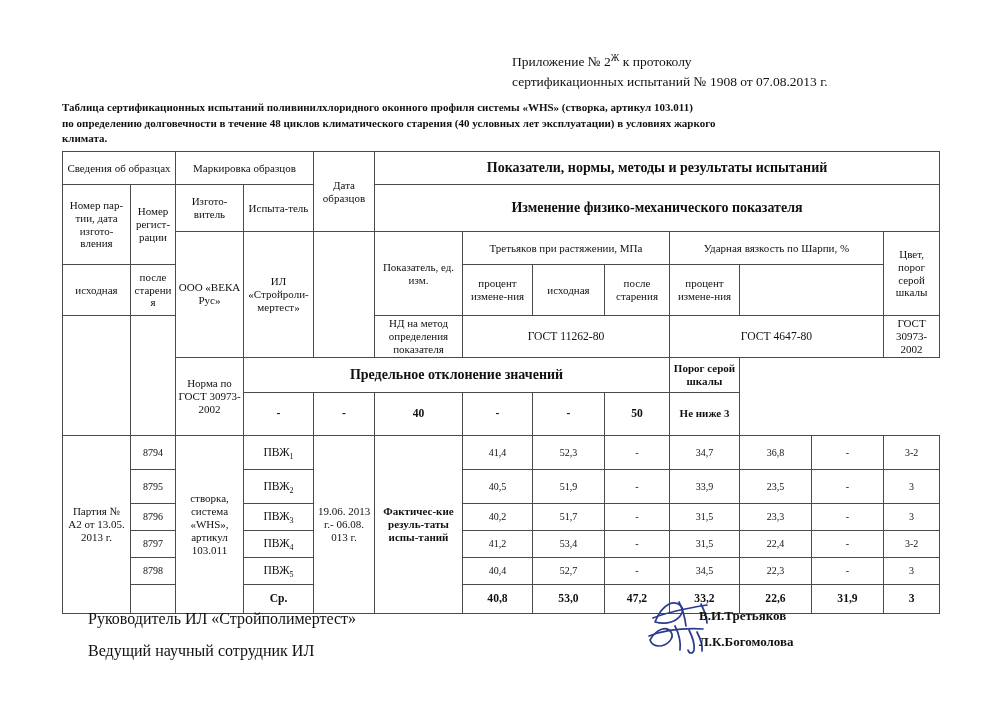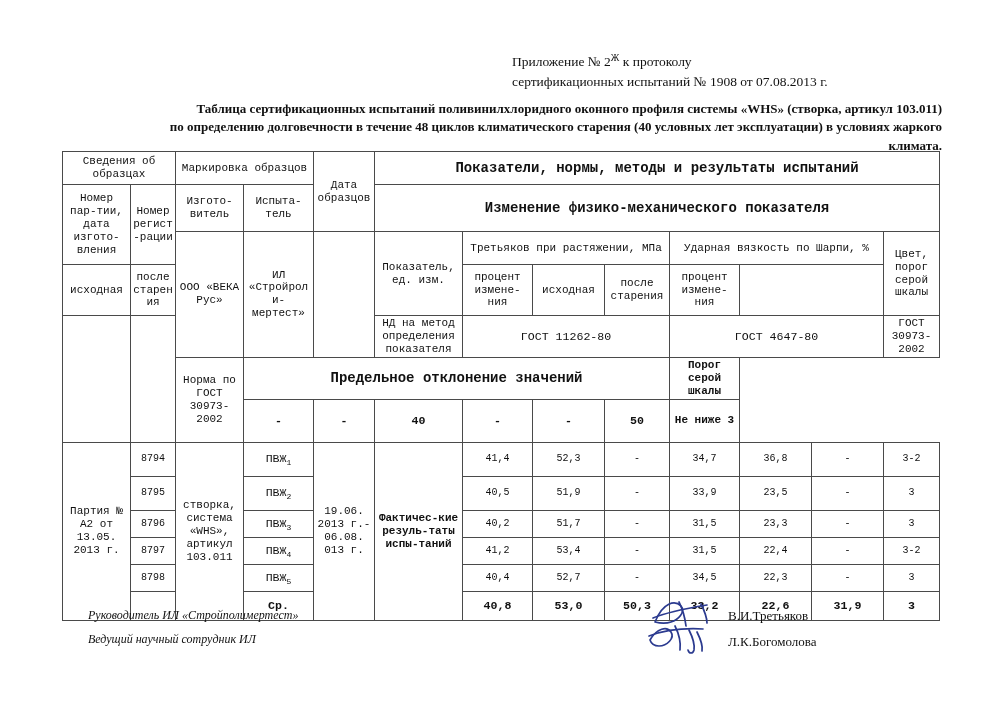--- a/index.html
+++ b/index.html
@@ -31,33 +31,32 @@
     vertical-align: super;
     line-height: 0;
   }
 
   
   .doc-title {
     position: absolute;
     left: 62px;
     top: 100px;
     width: 880px;
-    text-align: right;
-    font-size: 13px;
+    text-align: left;
+    font-size: 11px;
     font-weight: bold;
     line-height: 1.42;
   }
 
   
   .grid-wrap {
     position: absolute;
     left: 62px;
     top: 151px;
     width: 877px;
-    font-family: Liberation Mono, monospace;
   }
   table.grid {
     border-collapse: collapse;
     table-layout: fixed;
     width: 877px;
     font-size: 11px;
   }
   table.grid td {
     border: 1px solid #4a4a4a;
     padding: 1px 2px;
@@ -75,30 +74,30 @@
   .midc    { font-size: 11.6px; }
   .sub     { font-size: 8px; vertical-align: sub; line-height: 0; }
   .numc    { font-size: 10px; }
   .numb    { font-size: 11.6px; font-weight: bold; }
 
   
   .sign-block {
     position: absolute;
     left: 88px;
     top: 603px;
-    font-size: 12px;
+    font-size: 16px;
     line-height: 2.0;
-    font-style: italic;
   }
   .sign-names {
     position: absolute;
-    left: 728px;
+    left: 699px;
     top: 603px;
     font-size: 13px;
     line-height: 2.0;
+    font-weight: bold;
   }
   .sign-marks {
     position: absolute;
     left: 645px;
     top: 596px;
     width: 90px;
     height: 62px;
     pointer-events: none;
   }
 </style>
@@ -256,21 +255,21 @@
     <td class="numc">22,3</td>
     <td class="numc">-</td>
     <td class="numc">3</td>
   </tr>
 
   <tr>
     <td class="numc blank" style="height:26px"></td>
     <td class="b midc">Ср.</td>
     <td class="numb">40,8</td>
     <td class="numb">53,0</td>
-    <td class="numb">50,3</td>
+    <td class="numb">47,2</td>
     <td class="numb">33,2</td>
     <td class="numb">22,6</td>
     <td class="numb">31,9</td>
     <td class="numb">3</td>
   </tr>
 
 </tbody>
     </table>
 </div>
 

